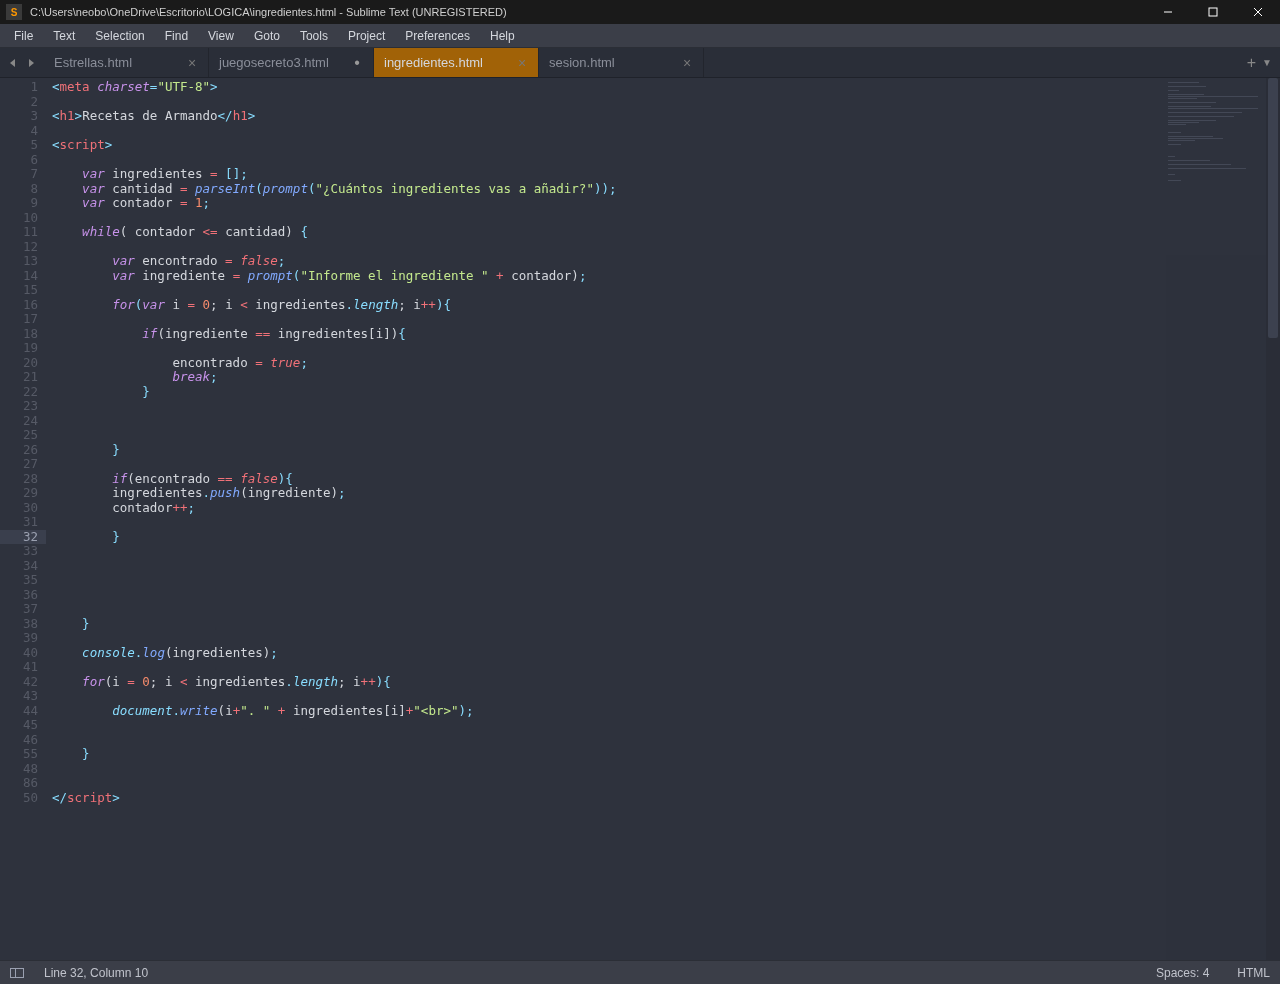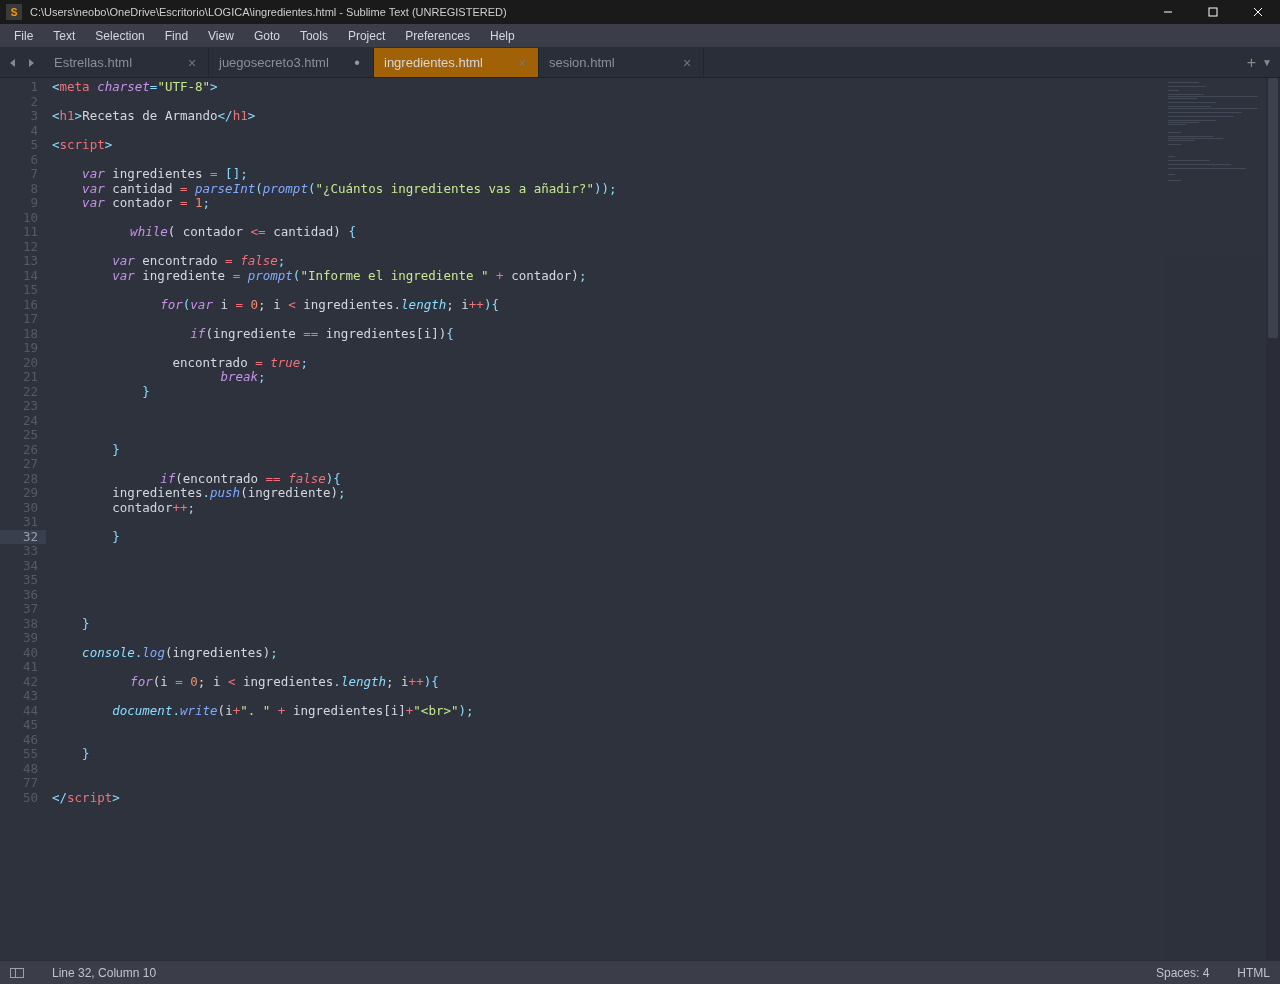--- a/index.html
+++ b/index.html
@@ -132,21 +132,21 @@
     font-size: 12.5px;
     line-height: 14.5px;
     padding: 2px 0 0 6px;
     white-space: pre;
     color: #d4d7dd;
     position: relative;
   }       
   .c-elem { color: #f07178; }
   .c-attr { color: #c792ea; font-style: italic;}
   .c-str  { color: #c3e88d; }
-  .c-keyw { color: #c792ea; font-style: italic; margin-left: 48px;}
+  .c-keyw { color: #c792ea; font-style: italic;}
   .c-storage { color: #c792ea; font-style: italic;}
   .c-num  { color: #f78c6c; }
   .c-const{ color: #f07178; font-style: italic;}
   .c-func { color: #82aaff; font-style: italic;}
   .c-support { color: #89ddff; font-style: italic;}
   .c-op   { color: #f07178; }
   .c-var  { color: #d4d7dd; }
   .c-punc { color: #89ddff; }
   .c-text { color: #d4d7dd; }
 
@@ -190,21 +190,21 @@
     background: #3b3e48;
     height: 24px;
     display: flex;
     align-items: center;
     justify-content: space-between;
     padding: 0 10px;
     font-size: 12px;
     color: #c0c3cc;
     border-top: 1px solid #2b2e36;
   }
-  .status-left { display:flex; align-items:center; gap:28px;}
+  .status-left { display:flex; align-items:center; gap:20px;}
   .status-right { display:flex; align-items:center; gap:28px;}
   .panel-icon {
     width:14px; height:10px;
     border:1px solid #9aa0b0;
     display:inline-block;
     position:relative;
   }
   .panel-icon::before {
     content:'';
     position:absolute;
@@ -330,21 +330,21 @@
       <div class="ln">39</div>
       <div class="ln">40</div>
       <div class="ln">41</div>
       <div class="ln">42</div>
       <div class="ln">43</div>
       <div class="ln">44</div>
       <div class="ln">45</div>
       <div class="ln">46</div>
       <div class="ln">55</div>
       <div class="ln">48</div>
-      <div class="ln">77</div>
+      <div class="ln">86</div>
       <div class="ln">50</div>
     </div>
   <div class="code" id="code"><div><span class="c-punc">&lt;</span><span class="c-elem">meta</span><span> </span><span class="c-attr">charset</span><span class="c-punc">=</span><span class="c-str">"UTF-8"</span><span class="c-punc">&gt;</span></div><div>&nbsp;</div><div><span class="c-punc">&lt;</span><span class="c-elem">h1</span><span class="c-punc">&gt;</span><span class="c-text">Recetas de Armando</span><span class="c-punc">&lt;/</span><span class="c-elem">h1</span><span class="c-punc">&gt;</span></div><div>&nbsp;</div><div><span class="c-punc">&lt;</span><span class="c-elem">script</span><span class="c-punc">&gt;</span></div><div>&nbsp;</div><div><span>    </span><span class="c-storage">var</span><span class="c-var"> ingredientes </span><span class="c-op">=</span><span> </span><span class="c-punc">[</span><span class="c-punc">]</span><span class="c-punc">;</span></div><div><span>    </span><span class="c-storage">var</span><span class="c-var"> cantidad </span><span class="c-op">=</span><span> </span><span class="c-func">parseInt</span><span class="c-punc">(</span><span class="c-func">prompt</span><span class="c-punc">(</span><span class="c-str">"¿Cuántos ingredientes vas a añadir?"</span><span class="c-punc">))</span><span class="c-punc">;</span></div><div><span>    </span><span class="c-storage">var</span><span class="c-var"> contador </span><span class="c-op">=</span><span> </span><span class="c-num">1</span><span class="c-punc">;</span></div><div>&nbsp;</div><div><span>    </span><span class="c-keyw">while</span><span class="c-var">( contador </span><span class="c-op">&lt;=</span><span class="c-var"> cantidad) </span><span class="c-punc">{</span></div><div>&nbsp;</div><div><span>        </span><span class="c-storage">var</span><span class="c-var"> encontrado </span><span class="c-op">=</span><span> </span><span class="c-const">false</span><span class="c-punc">;</span></div><div><span>        </span><span class="c-storage">var</span><span class="c-var"> ingrediente </span><span class="c-op">=</span><span> </span><span class="c-func">prompt</span><span class="c-punc">(</span><span class="c-str">"Informe el ingrediente "</span><span> </span><span class="c-op">+</span><span class="c-var"> contador)</span><span class="c-punc">;</span></div><div>&nbsp;</div><div><span>        </span><span class="c-keyw">for</span><span class="c-punc">(</span><span class="c-storage">var</span><span class="c-var"> i </span><span class="c-op">=</span><span> </span><span class="c-num">0</span><span class="c-var">; i </span><span class="c-op">&lt;</span><span class="c-var"> ingredientes</span><span class="c-punc">.</span><span class="c-support">length</span><span class="c-var">; i</span><span class="c-op">++</span><span class="c-punc">)</span><span class="c-punc">{</span></div><div>&nbsp;</div><div><span>            </span><span class="c-keyw">if</span><span class="c-var">(ingrediente </span><span class="c-op">==</span><span class="c-var"> ingredientes[i])</span><span class="c-punc">{</span></div><div>&nbsp;</div><div><span class="c-var">                encontrado </span><span class="c-op">=</span><span> </span><span class="c-const">true</span><span class="c-punc">;</span></div><div><span>                </span><span class="c-keyw">break</span><span class="c-punc">;</span></div><div><span>            </span><span class="c-punc">}</span></div><div>&nbsp;</div><div>&nbsp;</div><div>&nbsp;</div><div><span>        </span><span class="c-punc">}</span></div><div>&nbsp;</div><div><span>        </span><span class="c-keyw">if</span><span class="c-var">(encontrado </span><span class="c-op">==</span><span> </span><span class="c-const">false</span><span class="c-punc">)</span><span class="c-punc">{</span></div><div><span class="c-var">        ingredientes</span><span class="c-punc">.</span><span class="c-func">push</span><span class="c-var">(ingrediente)</span><span class="c-punc">;</span></div><div><span class="c-var">        contador</span><span class="c-op">++</span><span class="c-punc">;</span></div><div>&nbsp;</div><div><span>        </span><span class="c-punc">}</span></div><div>&nbsp;</div><div>&nbsp;</div><div>&nbsp;</div><div>&nbsp;</div><div>&nbsp;</div><div><span>    </span><span class="c-punc">}</span></div><div>&nbsp;</div><div><span>    </span><span class="c-support">console</span><span class="c-punc">.</span><span class="c-func">log</span><span class="c-var">(ingredientes)</span><span class="c-punc">;</span></div><div>&nbsp;</div><div><span>    </span><span class="c-keyw">for</span><span class="c-var">(i </span><span class="c-op">=</span><span> </span><span class="c-num">0</span><span class="c-var">; i </span><span class="c-op">&lt;</span><span class="c-var"> ingredientes</span><span class="c-punc">.</span><span class="c-support">length</span><span class="c-var">; i</span><span class="c-op">++</span><span class="c-punc">)</span><span class="c-punc">{</span></div><div>&nbsp;</div><div><span>        </span><span class="c-support">document</span><span class="c-punc">.</span><span class="c-func">write</span><span class="c-var">(i</span><span class="c-op">+</span><span class="c-str">". "</span><span> </span><span class="c-op">+</span><span class="c-var"> ingredientes[i]</span><span class="c-op">+</span><span class="c-str">"&lt;br&gt;"</span><span class="c-punc">)</span><span class="c-punc">;</span></div><div>&nbsp;</div><div>&nbsp;</div><div><span>    </span><span class="c-punc">}</span></div><div>&nbsp;</div><div>&nbsp;</div><div><span class="c-punc">&lt;/</span><span class="c-elem">script</span><span class="c-punc">&gt;</span></div></div>
   <div class="minimap" id="minimap">
       <div class="mm-line" style="width: 30.8px; margin-left: 2px;"></div>
       <div class="mm-line" style="width: 0px; margin-left: 2px;"></div>
       <div class="mm-line" style="width: 37.8px; margin-left: 2px;"></div>
       <div class="mm-line" style="width: 0px; margin-left: 2px;"></div>
       <div class="mm-line" style="width: 11.2px; margin-left: 2px;"></div>
       <div class="mm-line" style="width: 0px; margin-left: 2px;"></div>

